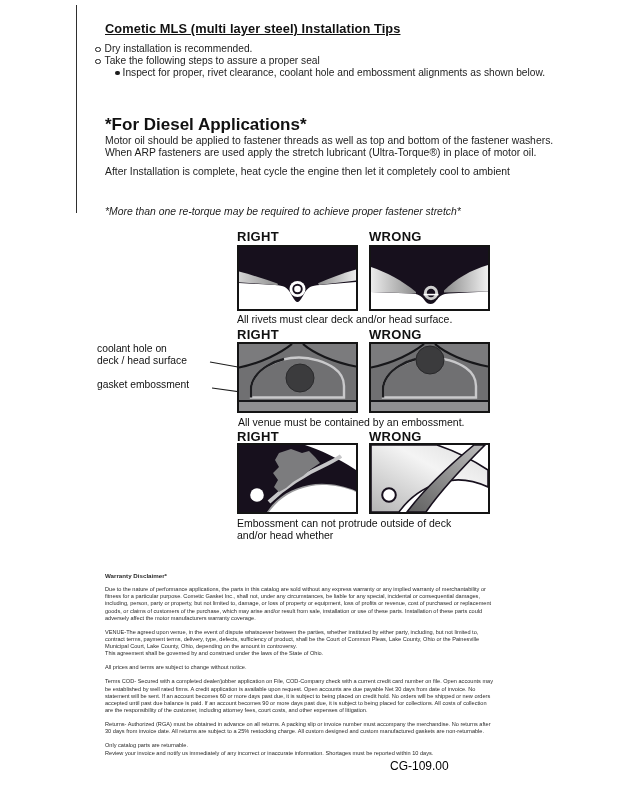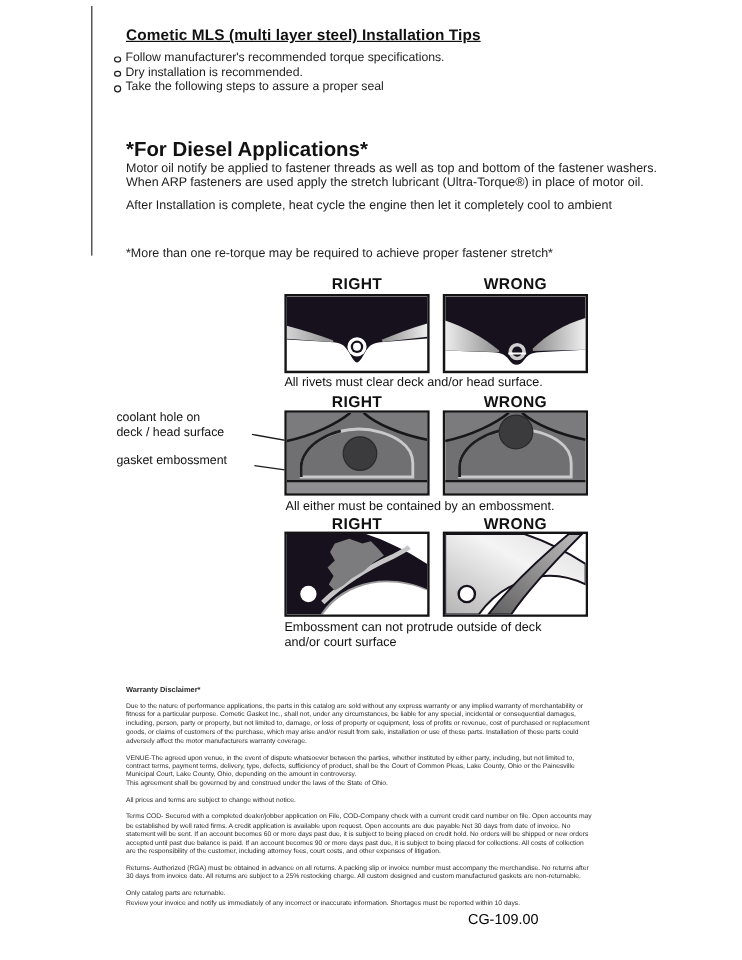--- a/index.html
+++ b/index.html
@@ -13,22 +13,22 @@
   .brow.sub{margin-left:20px;}
   .dot-o{flex:0 0 auto;width:3.6px;height:3.6px;border:1px solid #1d1d1d;border-radius:50%;
          margin:3.6px 4px 0 0;}
   .dot-f{flex:0 0 auto;width:4.6px;height:4.6px;background:#1d1d1d;border-radius:50%;
          margin:3.4px 3px 0 0;}
   .diesel-h{position:absolute;left:105px;top:115px;margin:0;font-size:17px;font-weight:bold;color:#111;}
   .para{position:absolute;left:105px;font-size:10.4px;line-height:12.1px;}
   .para div, .note{white-space:nowrap;}
   .p1{top:135px;}
   .p2{top:166px;}
-  .note{position:absolute;left:105px;top:206px;font-size:10.4px;}
-  .dlabel{position:absolute;width:121px;text-align:center;font-size:13px;font-weight:bold;color:#111;
+  .note{position:absolute;left:105px;top:206px;font-size:10.4px;font-style:italic;}
+  .dlabel{position:absolute;width:121px;text-align:left;font-size:13px;font-weight:bold;color:#111;
           letter-spacing:.3px;}
   .dbox{position:absolute;width:117px;border:2px solid #141414;background:#fff;}
   .dbox svg{display:block;}
   .dcaption{position:absolute;font-size:10.5px;color:#111;line-height:12px;white-space:nowrap;}
   .callout{position:absolute;font-size:10.3px;line-height:11.5px;text-align:left;color:#111;}
   .leader-overlay{position:absolute;left:0;top:0;width:618px;height:800px;pointer-events:none;}
   .fineprint{position:absolute;left:105px;top:572px;width:414px;color:#2a2a2a;}
   .fineprint .fp-h{font-size:6.2px;font-weight:bold;margin:0 0 7px 0;}
   .fineprint .fp-p{font-size:5.6px;line-height:7.2px;margin:0 0 6.8px 0;}
   .fineprint .fp-p.tight{margin-bottom:0;}
@@ -40,35 +40,35 @@
 
 <div class="page">
 
   <div class="vrule"></div>
 
   <h1 class="title">Cometic MLS (multi layer steel) Installation Tips</h1>
 
   <div class="bullets">
     <div class="brow">
       <span class="dot-o"></span>
-      <span class="btext">Follow manufacturer's recommended torque specifications.</span>
-    </div>
-    <div class="brow">
-      <span class="dot-o"></span>
       <span class="btext">Dry installation is recommended.</span>
     </div>
     <div class="brow">
       <span class="dot-o"></span>
       <span class="btext">Take the following steps to assure a proper seal</span>
     </div>
+    <div class="brow sub">
+      <span class="dot-f"></span>
+      <span class="btext">Inspect for proper, rivet clearance, coolant hole and embossment alignments as shown below.</span>
+    </div>
   </div>
 
   <h2 class="diesel-h">*For Diesel Applications*</h2>
   <div class="para p1">
-      <div>Motor oil notify be applied to fastener threads as well as top and bottom of the fastener washers.</div>
+      <div>Motor oil should be applied to fastener threads as well as top and bottom of the fastener washers.</div>
       <div>When ARP fasteners are used apply the stretch lubricant (Ultra-Torque®) in place of motor oil.</div>
     </div>
   <div class="para p2">
       <div>After Installation is complete, heat cycle the engine then let it completely cool to ambient</div>
     </div>
   <div class="note">*More than one re-torque may be required to achieve proper fastener stretch*</div>
 
   <div class="dlabel" style="left:237px;top:229px;">RIGHT</div>
   <div class="dlabel" style="left:369px;top:229px;">WRONG</div>
 
@@ -157,21 +157,21 @@
       <path d="M53,0 C42,9 22,19 0,23.5" fill="none" stroke="#17171a" stroke-width="2.2"></path>
       <path d="M64,0 C74,9 94,18 117,22.5" fill="none" stroke="#17171a" stroke-width="2.2"></path>
       <path d="M12,53.5 L12,45 C12,37 18,28 28,22 C38,16.5 50,13.5 60,13.5 C72,13.5 86,17.5 95,24 C102,29 105,35 105,42 L105,53.5 Z" fill="none" stroke="#c9c9cb" stroke-width="2.4"></path>
       <path d="M12,53.5 L12,45 C12,37 18,28 28,22 C33,19 39,16.5 45,15" fill="none" stroke="#1d1d20" stroke-width="2.4"></path>
       <circle cx="59" cy="16" r="14" fill="#3b3b3d" stroke="#28282a" stroke-width="1"></circle>
       <line x1="0" y1="57" x2="117" y2="57" stroke="#17171a" stroke-width="2"></line>
       <rect x="0" y="58" width="117" height="9" fill="#8f8f91"></rect>
     </svg>
   </div>
 
-  <div class="dcaption" style="left:238px;top:416px;">All either must be contained by an embossment.</div>
+  <div class="dcaption" style="left:238px;top:416px;">All venue must be contained by an embossment.</div>
 
   <div class="dlabel" style="left:237px;top:429px;">RIGHT</div>
   <div class="dlabel" style="left:369px;top:429px;">WRONG</div>
 
   <div class="dbox" style="left:237px;top:443px;">
     <svg width="117" height="67" viewBox="0 0 117 67">
       <rect x="0" y="0" width="117" height="67" fill="#17101d"></rect>
       <path d="M66,0 L117,0 L117,25 C98,12.5 81,5 66,0 Z" fill="#ffffff"></path>
       <path d="M28,67 C38,52 52,43.5 70,40 C86,37 103,40 117,46 L117,58 C100,50 84,50 70,54 C56,58 44,61 36,67 Z" fill="#9a9a9c"></path>
       <path d="M30,67 C40,53 54,44.5 71,41.2 C86,38.5 103,41 117,47 L117,67 Z" fill="#ffffff"></path>
@@ -196,21 +196,21 @@
       </defs>
       <rect x="0" y="0" width="117" height="67" fill="#ffffff"></rect>
       <path d="M0,0 L66,0 C81,5 98,12.5 117,25 L117,42 C100,34 83,33 68,38 C52,43 38,53 28,67 L0,67 Z" fill="url(#g3b)" stroke="#17101d" stroke-width="1.6"></path>
       <path d="M36,67 C52,46 74,24 103,0 L114,0 C92,22 70,45 55,67 Z" fill="url(#g3s)" stroke="#17101d" stroke-width="1.6"></path>
       <circle cx="18" cy="50" r="6.8" fill="#ffffff" stroke="#17101d" stroke-width="2"></circle>
     </svg>
   </div>
 
   <div class="dcaption" style="left:237px;top:517px;">
       <div>Embossment can not protrude outside of deck</div>
-      <div>and/or court surface</div>
+      <div>and/or head whether</div>
     </div>
 
   <div class="fineprint">
     <p class="fp-h">Warranty Disclaimer*</p>
     <div class="fp-p">
         <div>Due to the nature of performance applications, the parts in this catalog are sold without any express warranty or any implied warranty of merchantability or</div>
         <div>fitness for a particular purpose.  Cometic Gasket Inc., shall not, under any circumstances, be liable for any special, incidental or consequential damages,</div>
         <div>including, person, party or property, but not limited to, damage, or loss of property or equipment, loss of profits or revenue, cost of purchased or replacement</div>
         <div>goods, or claims of customers of the purchase, which may arise and/or result from sale, installation or use of these parts.  Installation of these parts could</div>
         <div>adversely affect the motor manufacturers warranty coverage.</div>

